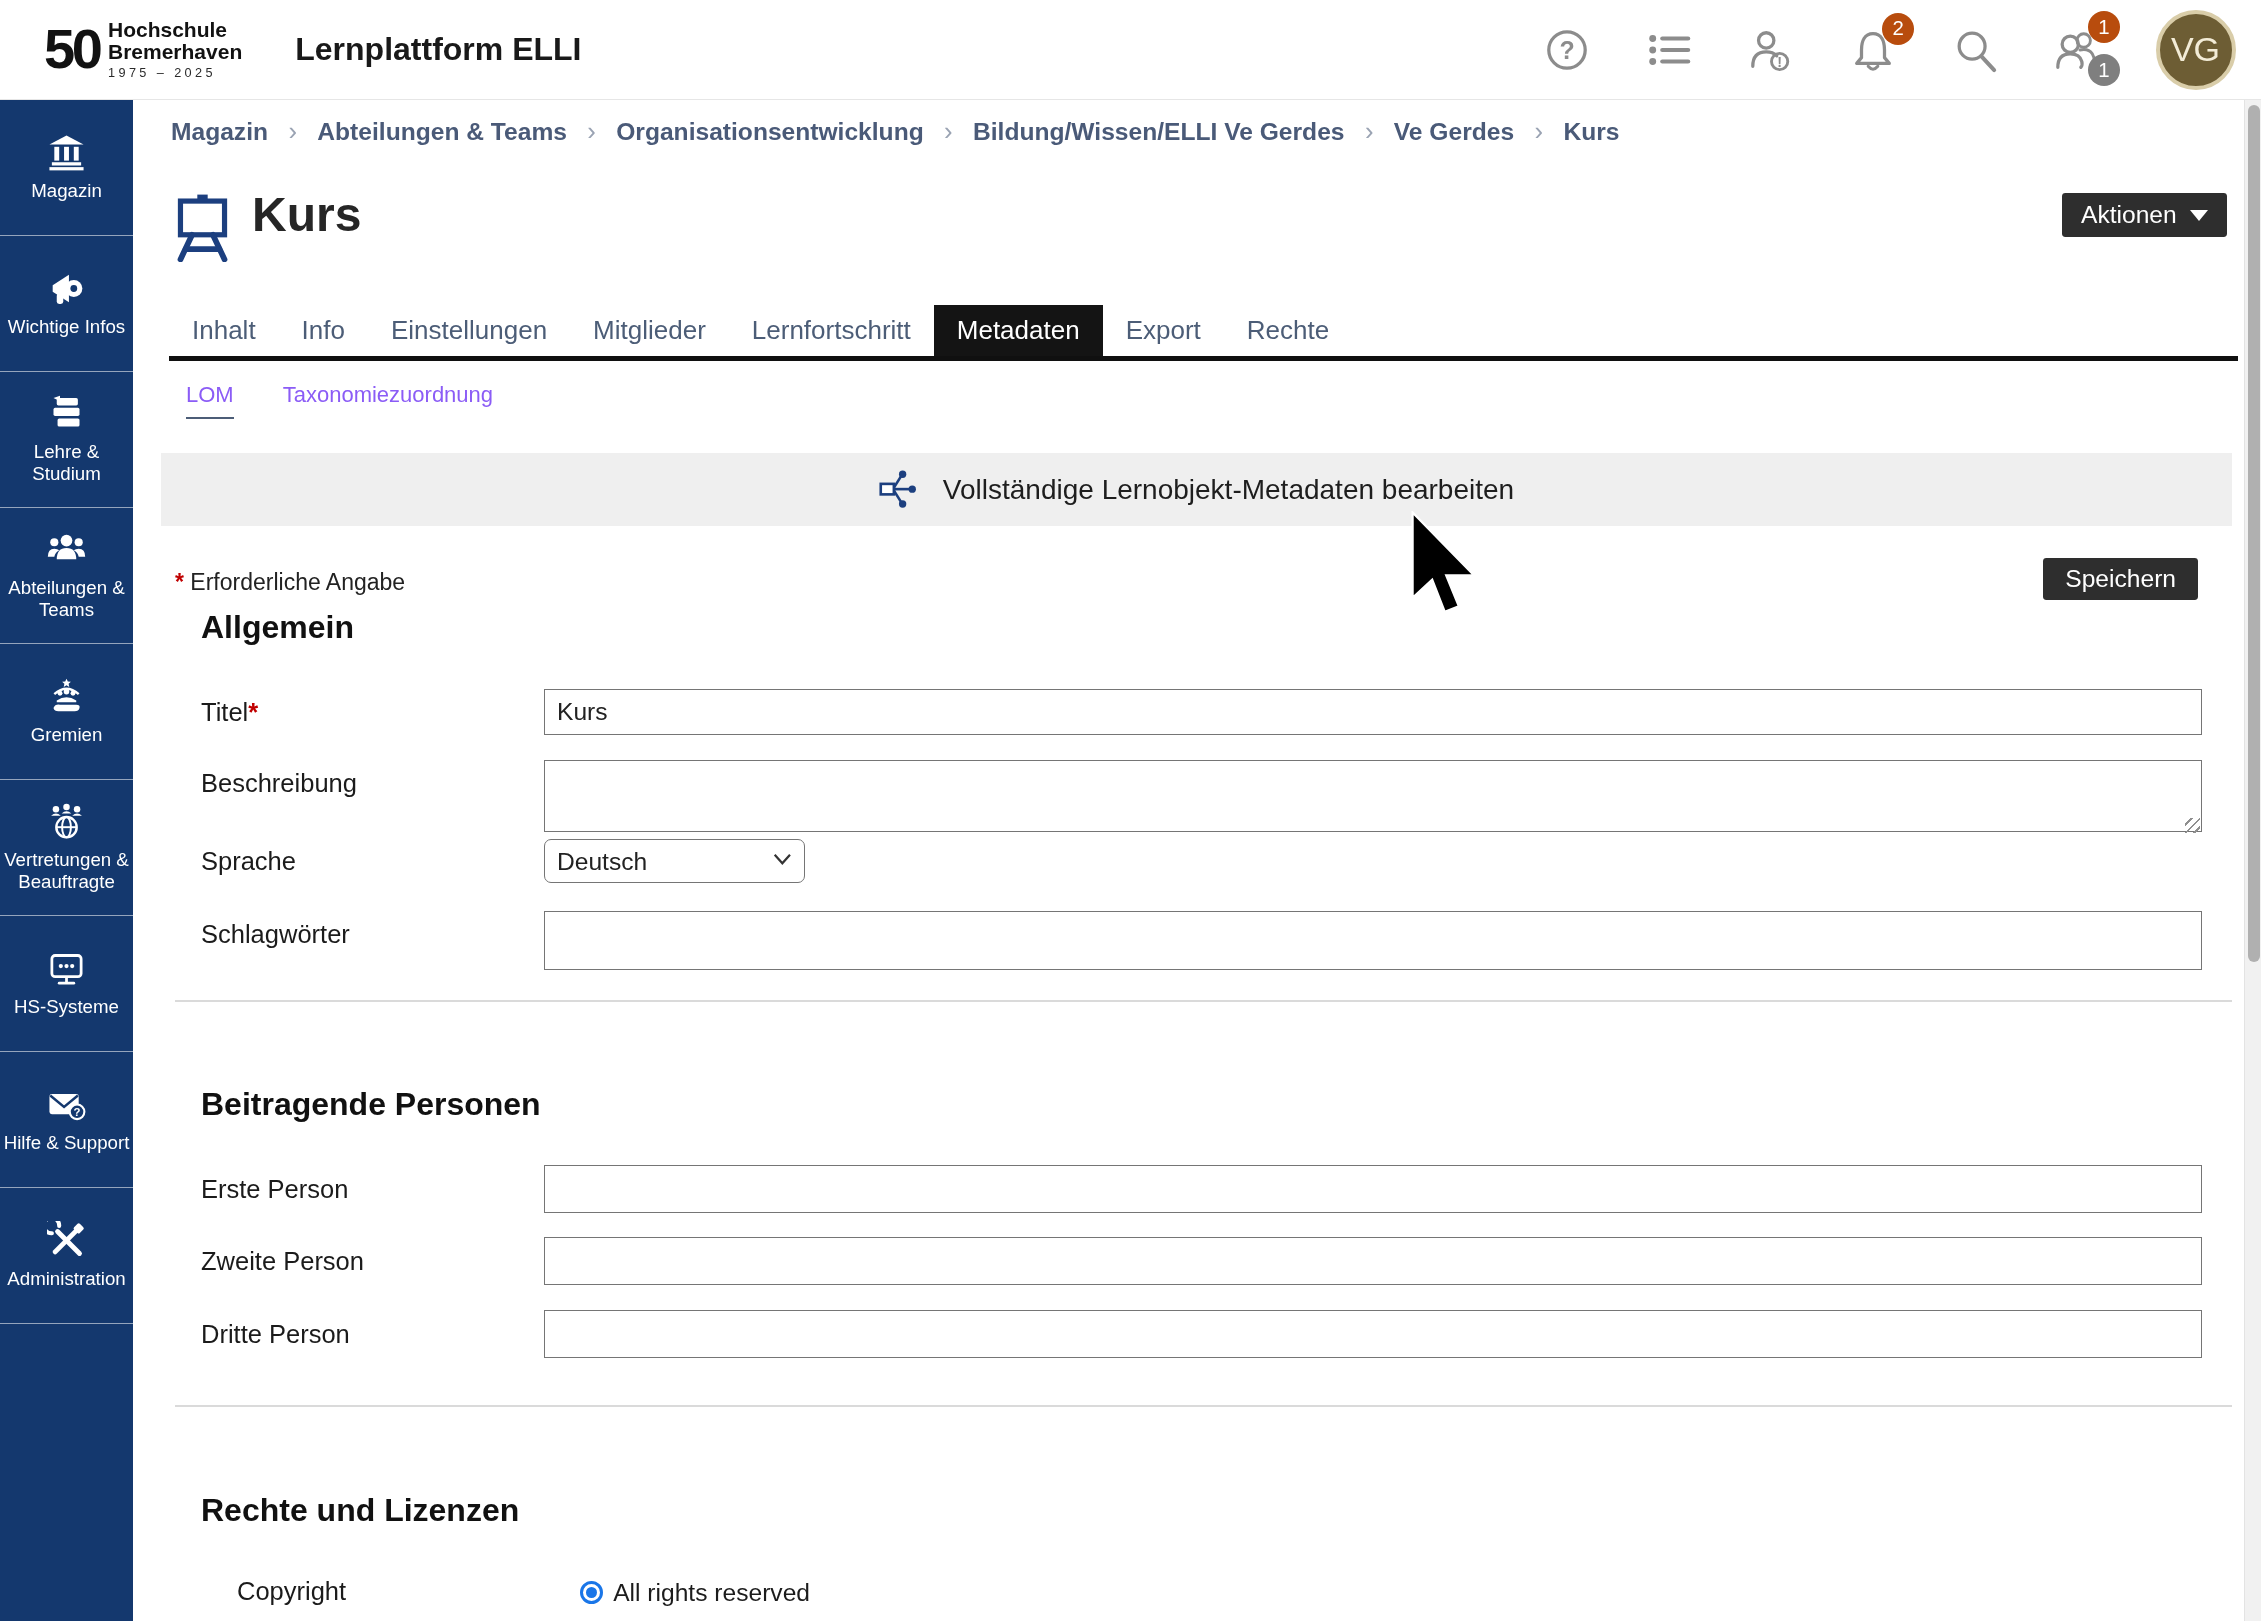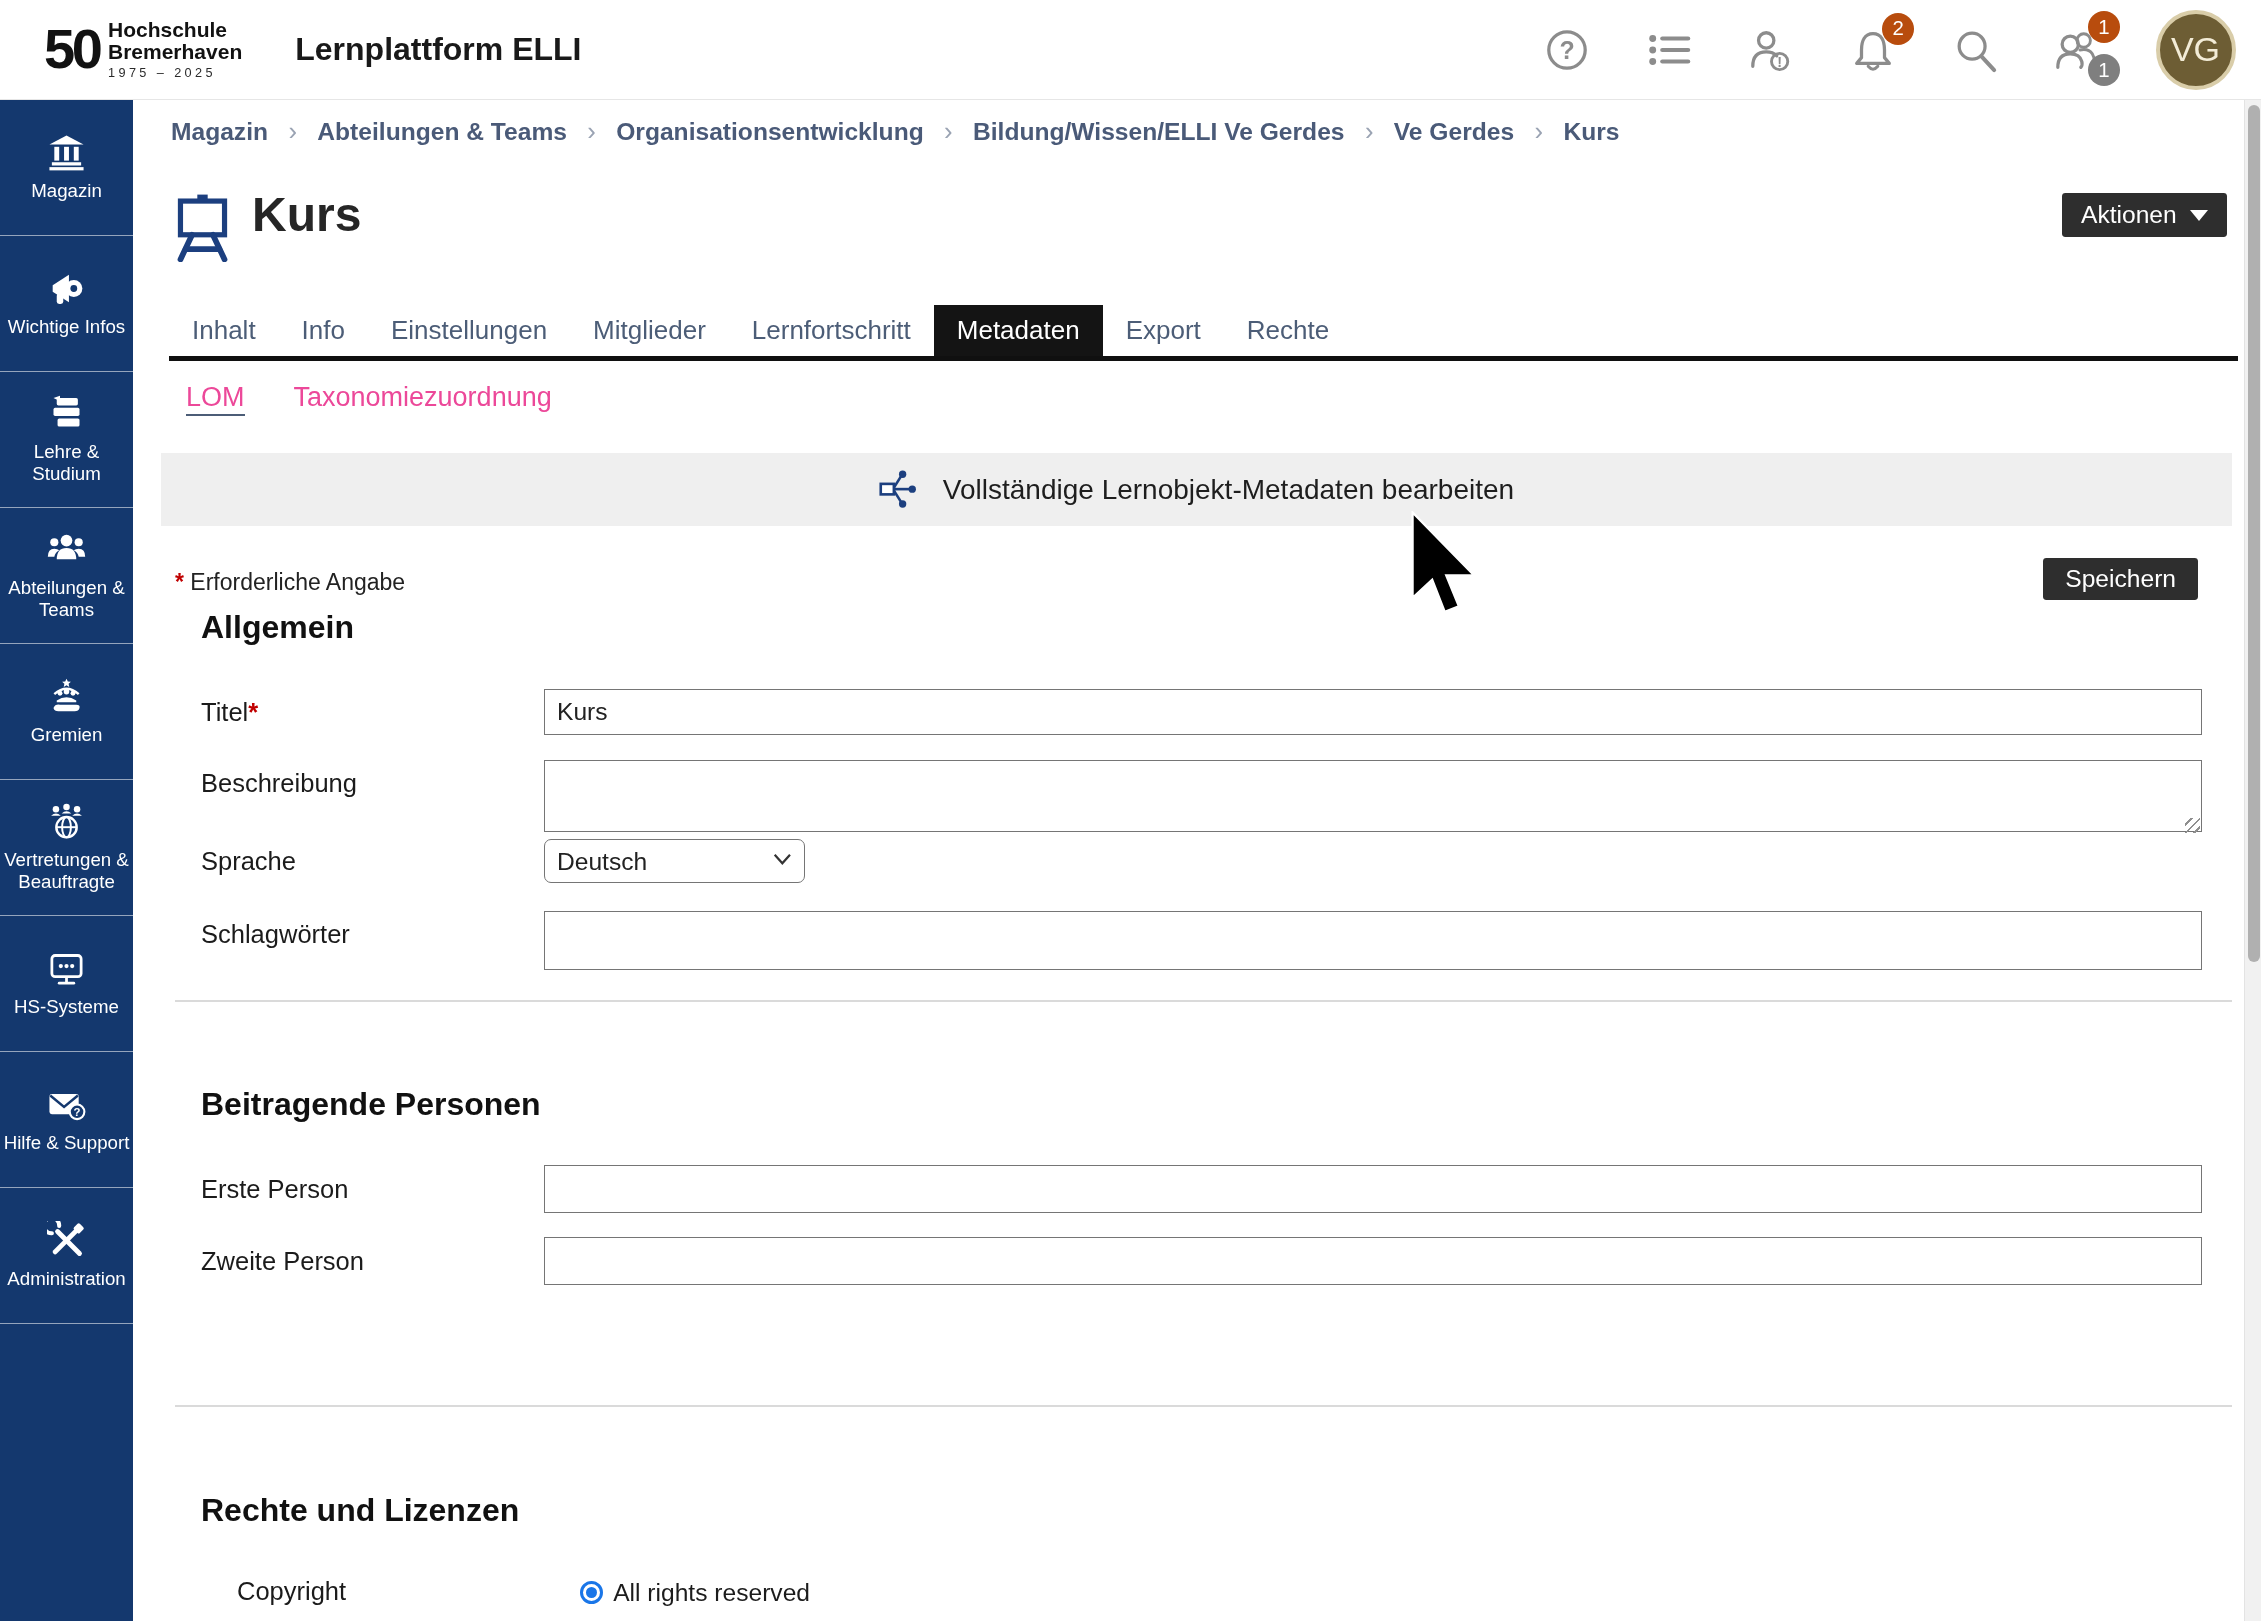--- a/index.html
+++ b/index.html
@@ -54,21 +54,21 @@
   .actions-btn { position:absolute; top:93px; right:17px; height:44px; padding:0 18.7px; gap:13.6px;justify-content:space-between; }
   .caret-down { width:0; height:0; border-left:9.3px solid transparent; border-right:9.3px solid transparent;
                 border-top:11px solid #fff; }
 
   .tabs { position:absolute; top:205px; left:36px; display:flex; align-items:stretch; height:51px; }
   .tab { font-size:26px; color:#4c5d77; padding:0 23px; display:flex; align-items:center; cursor:pointer; }
   .tab.active { background:#141414; color:#fff; }
   .tabs-underline { position:absolute; top:256px; left:36px; right:6px; height:5.1px; background:#101010; }
 
   .subtabs { position:absolute; top:282px; left:53px; display:flex; gap:49px; }
-  .subtab { font-size:27px; color:#ec4899; cursor:pointer; padding-bottom:1px; }
+  .subtab { font-size:22px; color:#8b5cf6; cursor:pointer; padding-bottom:9px; }
   .subtab.active { border-bottom:2.5px solid #4c5d77; }
 
   .banner { position:absolute; top:353px; left:28px; right:12px; height:73px; background:#efefef;
             display:flex; align-items:center; justify-content:center; gap:22px; cursor:pointer; }
   .banner svg { width:42px; height:42px; }
   .banner-label { font-size:28px; color:#1e1e1e; }
 
   .req-hint { position:absolute; top:469px; left:42px; font-size:23px; color:#222; }
   .req { color:#c00000; font-weight:bold; }
   .save-btn { position:absolute; top:458px; right:46px; height:42px; padding:0 22px; }
@@ -407,20 +407,28 @@
 
     <div class="row center" style="top:1137px;">
       <label class="flabel">
         <span>Zweite Person</span>
       </label>
       <div class="ctrl">
         <input class="tin" style="height: 48px;" type="text" value="">
       </div>
     </div>
 
+    <div class="row center" style="top:1210px;">
+      <label class="flabel">
+        <span>Dritte Person</span>
+      </label>
+      <div class="ctrl">
+        <input class="tin" style="height: 48px;" type="text" value="">
+      </div>
+    </div>
 
     <div class="divider" style="top:1305px;"></div>
 
     <h2 class="sect-h" style="top:1392px;">Rechte und Lizenzen</h2>
 
     <div class="row" style="top:1477px;">
       <label class="flabel" style="padding-top:0;margin-left:36px;">
         <span>Copyright</span>
       </label>
       <div class="ctrl">

